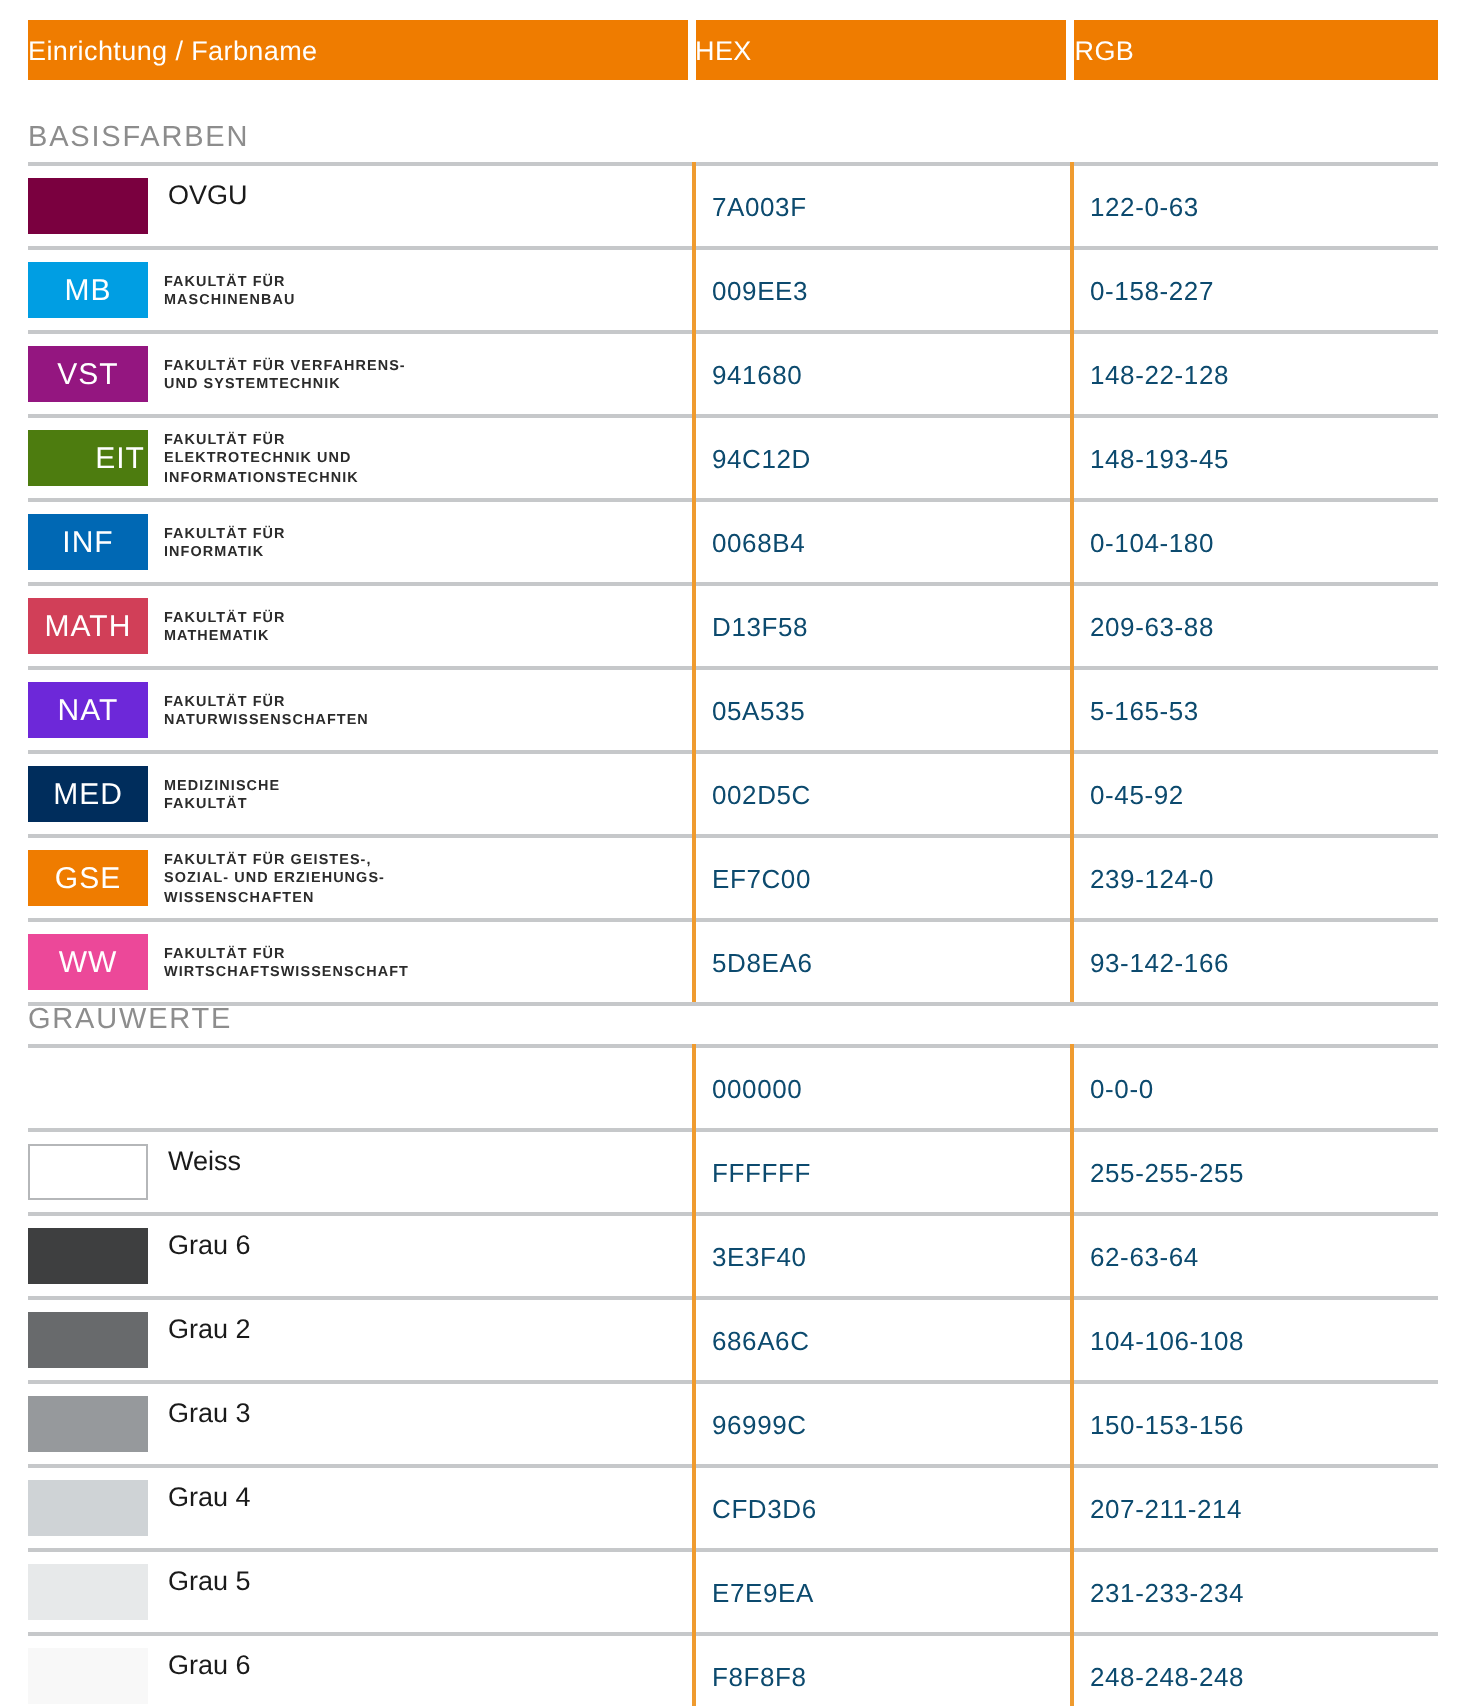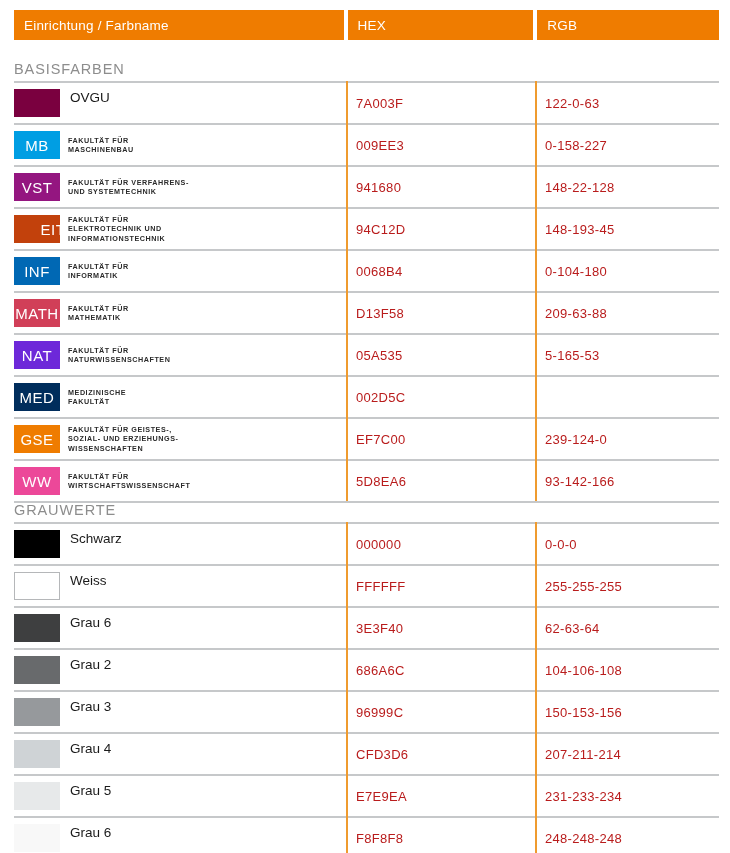--- a/index.html
+++ b/index.html
@@ -31,21 +31,20 @@
     height: 30px;
     display: flex;
   }
   .header-cell {
     background: #EF7C00;
     color: #ffffff;
     font-size: 13.5px;
     letter-spacing: .2px;
     display: flex;
     align-items: center;
-    padding-left: 10px;
     box-sizing: border-box;
     height: 30px;
   }
   .header-cell.c-name  { width: 330px; }
   .header-cell.c-hex   { width: 186px; margin-left: 4px; }
   .header-cell.c-rgb   { width: 182px; margin-left: 4px; }
 
   
   .section-title {
     position: absolute;
@@ -94,27 +93,27 @@
     display: flex;
     align-items: center;
     box-sizing: border-box;
   }
   .cell-name { left: 0;     width: 332px; }
   .cell-hex  { left: 342px; width: 179px; }
   .cell-rgb  { left: 531px; width: 174px; }
 
   .code {
     font-size: 13px;
-    color: #b91c1c;
+    color: #0c4a6e;
     letter-spacing: .3px;
   }
 
   
   .swatch {
-    width: 46px;
+    width: 60px;
     height: 28px;
     flex: 0 0 auto;
     display: flex;
     align-items: center;
     justify-content: center;
     color: #ffffff;
     font-size: 15px;
     letter-spacing: .5px;
     box-sizing: border-box;
   }
@@ -185,21 +184,21 @@
         </div>
         <div class="cell cell-hex">
           <span class="code">941680</span>
         </div>
         <div class="cell cell-rgb">
           <span class="code">148-22-128</span>
         </div>
       </div>
       <div class="row">
         <div class="cell cell-name">
-          <div class="swatch" style="background: #c2410c; padding-left: 32px;">EIT</div>
+          <div class="swatch" style="background: #4d7c0f; padding-left: 32px;">EIT</div>
           <div class="fac-label">FAKULTÄT FÜR
 ELEKTROTECHNIK UND
 INFORMATIONSTECHNIK</div>
         </div>
         <div class="cell cell-hex">
           <span class="code">94C12D</span>
         </div>
         <div class="cell cell-rgb">
           <span class="code">148-193-45</span>
         </div>
@@ -244,20 +243,23 @@
         </div>
       </div>
       <div class="row">
         <div class="cell cell-name">
           <div class="swatch" style="background: rgb(0, 45, 92);">MED</div>
           <div class="fac-label">MEDIZINISCHE
 FAKULTÄT</div>
         </div>
         <div class="cell cell-hex">
           <span class="code">002D5C</span>
+        </div>
+        <div class="cell cell-rgb">
+          <span class="code">0-45-92</span>
         </div>
       </div>
       <div class="row">
         <div class="cell cell-name">
           <div class="swatch" style="background: rgb(239, 124, 0);">GSE</div>
           <div class="fac-label">FAKULTÄT FÜR GEISTES-,
 SOZIAL- UND ERZIEHUNGS-
 WISSENSCHAFTEN</div>
         </div>
         <div class="cell cell-hex">
@@ -278,24 +280,20 @@
         </div>
         <div class="cell cell-rgb">
           <span class="code">93-142-166</span>
         </div>
       </div>
     </div>
 
   <div class="section-title section-grau">GRAUWERTE</div>
   <div class="table table-grau">
       <div class="row">
-        <div class="cell cell-name">
-          <div class="swatch" style="background: rgb(0, 0, 0);"></div>
-          <div class="plain-label">Schwarz</div>
-        </div>
         <div class="cell cell-hex">
           <span class="code">000000</span>
         </div>
         <div class="cell cell-rgb">
           <span class="code">0-0-0</span>
         </div>
       </div>
       <div class="row">
         <div class="cell cell-name">
           <div class="swatch bordered" style="background: rgb(255, 255, 255);"></div>

